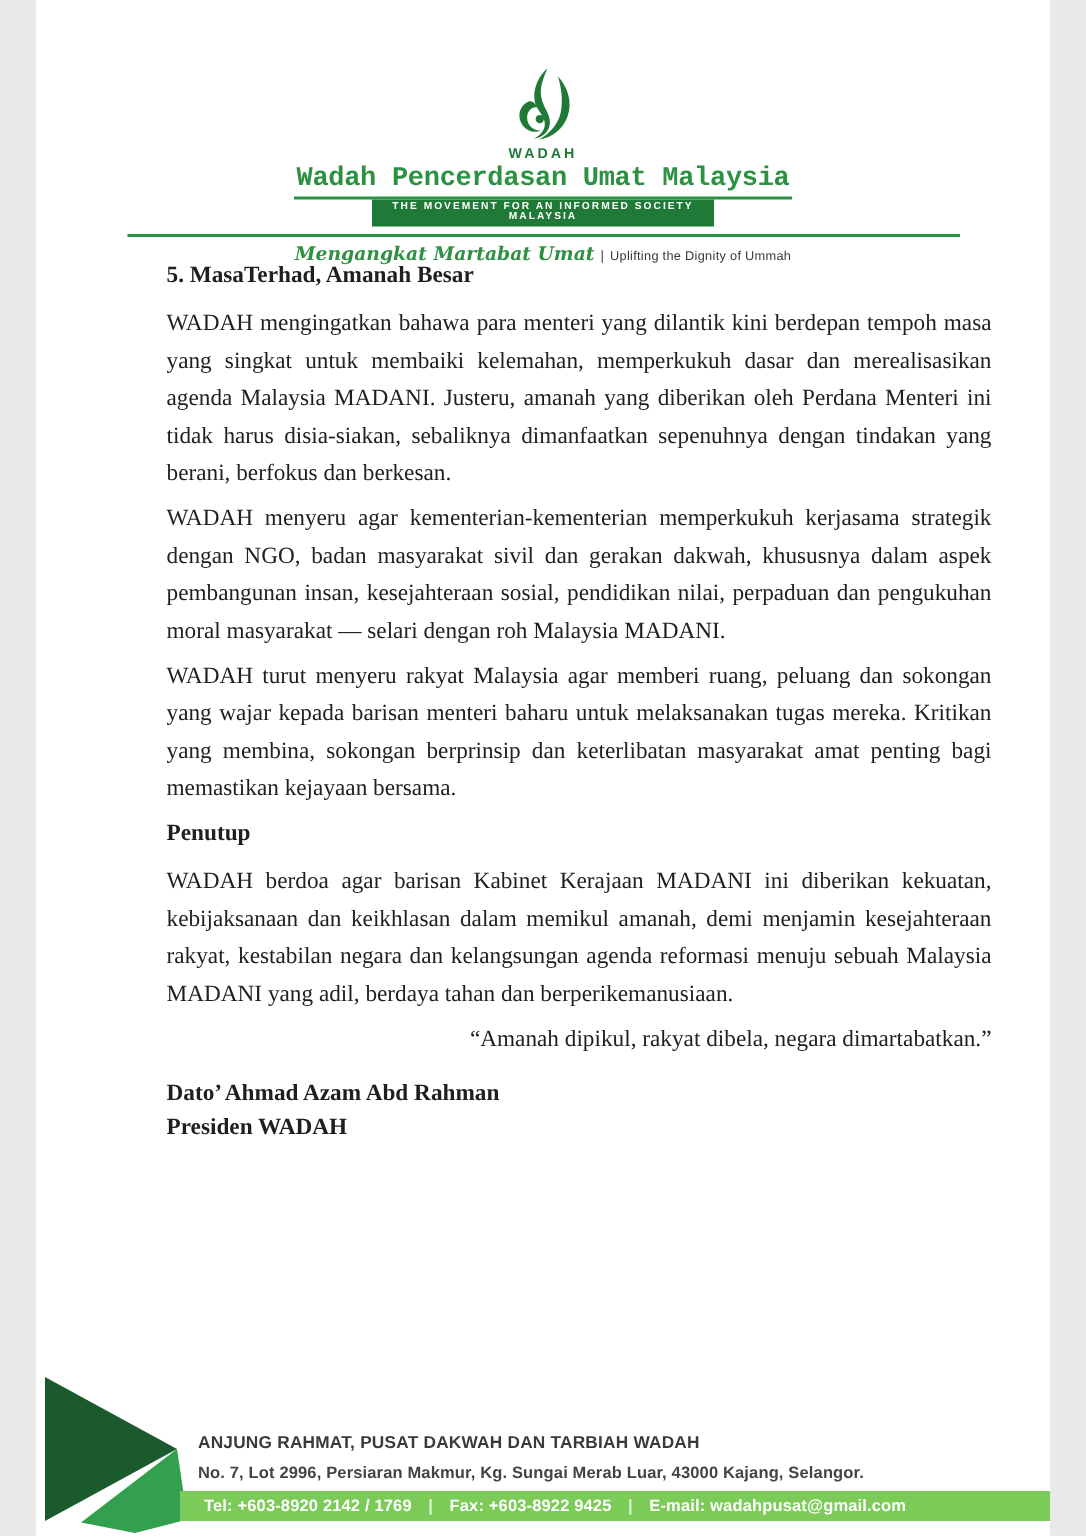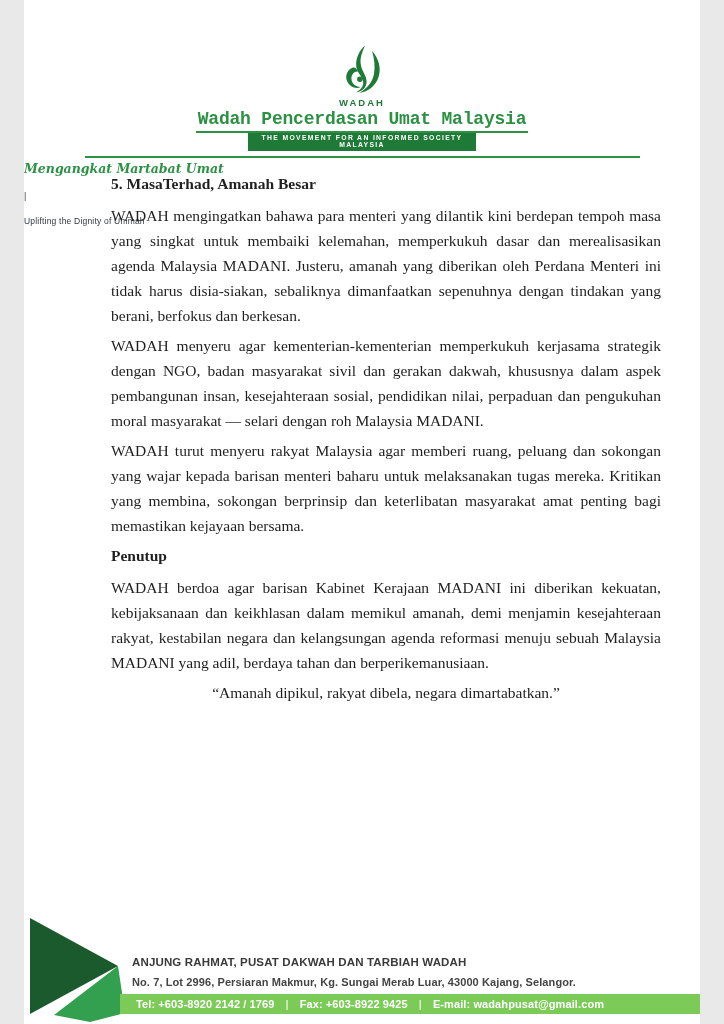--- a/index.html
+++ b/index.html
@@ -33,21 +33,21 @@
     background:var(--brand_green_dark,#1f7a38);
     color:#ffffff;
     font-family:"Liberation Sans",sans-serif;font-weight:bold;
     font-size:6.8px;letter-spacing:1.35px;
     padding:2.5px 0 2px;line-height:1;
   }
   .header-rule{
     width:555px;height:2px;margin:5px auto 0;
     background:var(--brand_green,#2d9144);
   }
-  .tagline{margin-top:3px;display:flex;justify-content:center;align-items:baseline;gap:15px;flex-direction:column;}
+  .tagline{margin-top:3px;display:flex;justify-content:center;align-items:baseline;gap:4px;}
   .tagline-script{
     font-family:"DejaVu Serif","Liberation Serif",serif;
     font-style:italic;font-weight:bold;
     font-size:12.5px;color:var(--brand_green,#2d9144);
   }
   .tagline-sep{font-family:"Liberation Sans",sans-serif;font-size:9px;color:#444;}
   .tagline-en{
     font-family:"Liberation Sans",sans-serif;font-weight:normal;
     font-size:8.5px;color:#33383f;letter-spacing:0.2px;
   }
@@ -55,21 +55,21 @@
   .content{
     position:absolute;top:171px;left:87px;width:550px;
     font-size:15.5px;line-height:25px;
   }
   .section-heading{
     font-size:15.5px;font-weight:bold;margin:0 0 7px;line-height:25px;
   }
   .para{
     margin:0 0 5px;text-align:justify;
   }
-  .quote{margin:2px 0 10px;text-align:center;}
+  .quote{margin:2px 0 10px;text-align:right;}
   .signature{font-weight:bold;line-height:23px;margin-top:12px;}
   
   .footer-triangles{position:absolute;left:0;top:915px;width:110px;height:110px;}
   .tri-dark{fill:var(--triangle_dark,#1b5a2d);}
   .tri-mid{fill:var(--triangle_mid,#33a04f);}
   .footer-line1{
     position:absolute;left:108px;top:956px;
     font-family:Liberation Sans, sans-serif;font-weight:bold;
     font-size:11.5px;color:#3a3a3a;letter-spacing:0.15px;
   }
@@ -133,20 +133,24 @@
       <p class="para">WADAH turut menyeru rakyat Malaysia agar memberi ruang, peluang dan sokongan yang wajar kepada barisan menteri baharu untuk melaksanakan tugas mereka. Kritikan yang membina, sokongan berprinsip dan keterlibatan masyarakat amat penting bagi memastikan kejayaan bersama.</p>
     </section>
 
     <section>
       <h2 class="section-heading">Penutup</h2>
       <p class="para">WADAH berdoa agar barisan Kabinet Kerajaan MADANI ini diberikan kekuatan, kebijaksanaan dan keikhlasan dalam memikul amanah, demi menjamin kesejahteraan rakyat, kestabilan negara dan kelangsungan agenda reformasi menuju sebuah Malaysia MADANI yang adil, berdaya tahan dan berperikemanusiaan.</p>
     </section>
 
     <p class="quote">“Amanah dipikul, rakyat dibela, negara dimartabatkan.”</p>
 
+    <div class="signature">
+      <div>Dato’ Ahmad Azam Abd Rahman</div>
+      <div>Presiden WADAH</div>
+    </div>
   </main>
 
   <footer>
     <svg class="footer-triangles" viewBox="0 0 110 110" xmlns="http://www.w3.org/2000/svg" aria-hidden="true">
       <polygon class="tri-mid" points="30,100 94,51 101,98 66,107"></polygon>
       <polygon class="tri-dark" points="6,3 94,51 6,99"></polygon>
     </svg>
     <div class="footer-line1">ANJUNG RAHMAT, PUSAT DAKWAH DAN TARBIAH WADAH</div>
     <div class="footer-line2">No. 7, Lot 2996, Persiaran Makmur, Kg. Sungai Merab Luar, 43000 Kajang, Selangor.</div>
     <div class="contact-bar">

